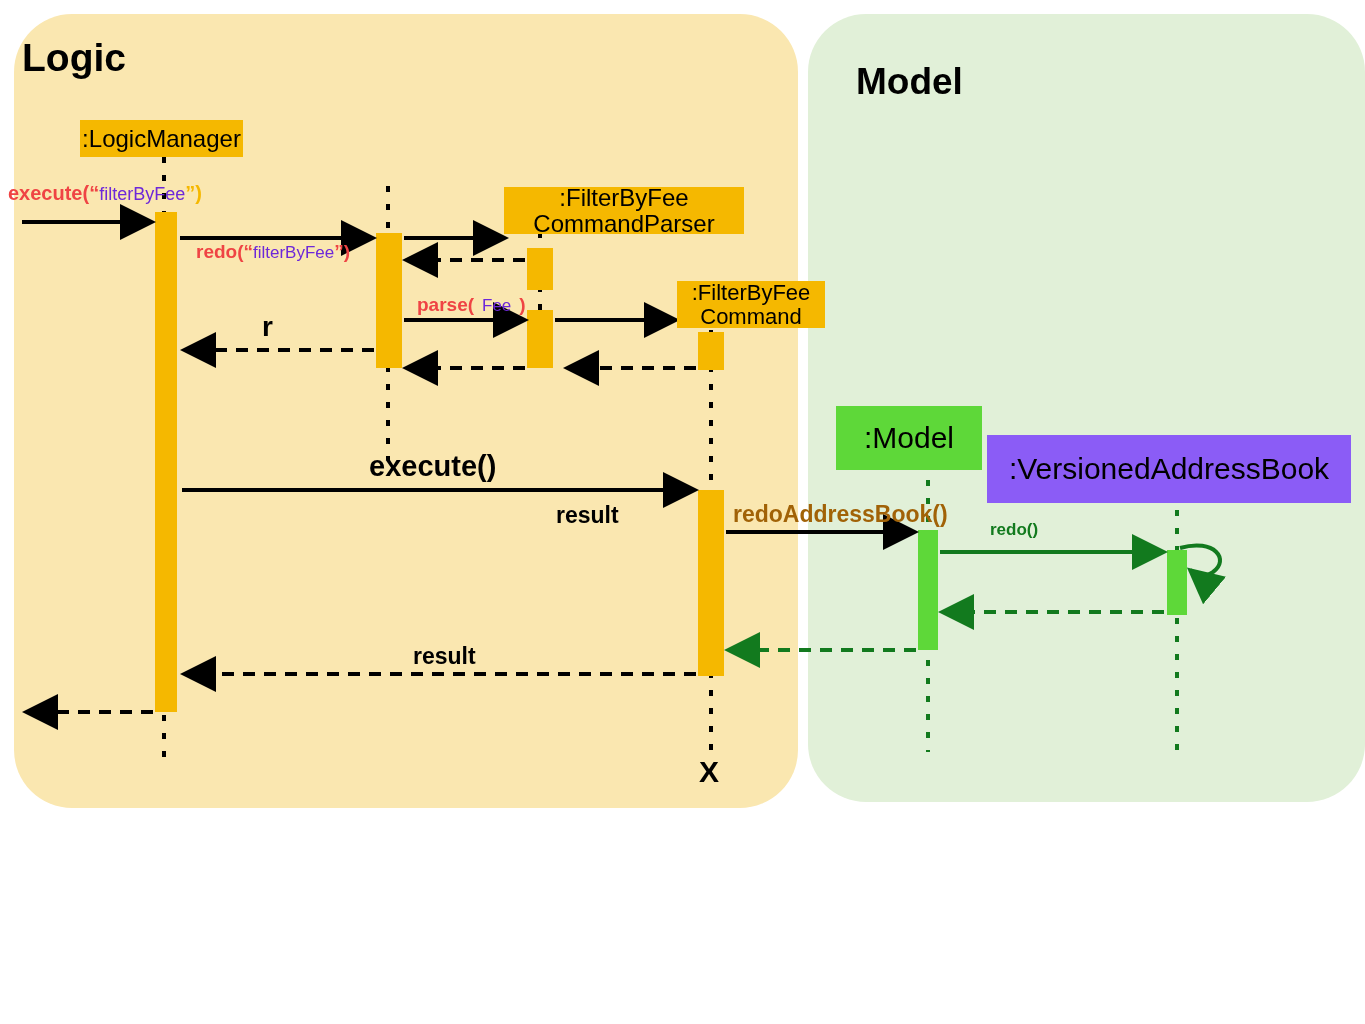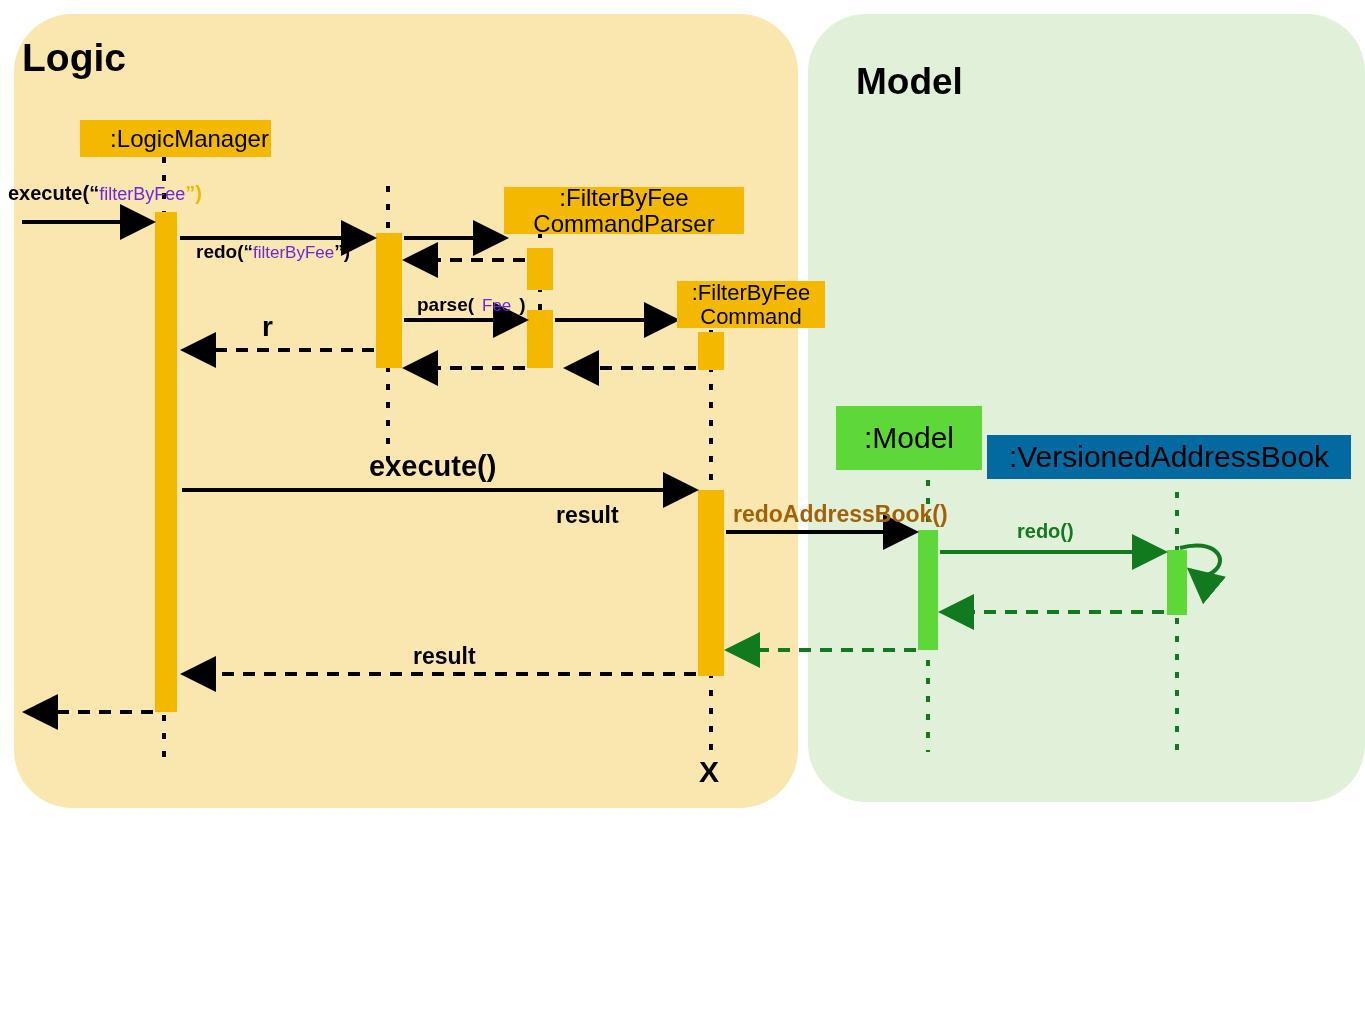--- a/index.html
+++ b/index.html
@@ -6,21 +6,21 @@
   body{width:1365px;height:1024px;position:relative;overflow:hidden;
        font-family:"Liberation Sans","DejaVu Sans",sans-serif;}
   #stage{position:absolute;left:0;top:0;width:1365px;height:1024px;}
   #svgroot{position:absolute;left:0;top:0;}
   .panel-title{position:absolute;font-weight:bold;color:#000;white-space:nowrap;}
   .objbox{position:absolute;display:flex;align-items:center;justify-content:center;
           text-align:center;color:#000;line-height:1.08;white-space:pre-line;}
   .msg{position:absolute;font-weight:bold;white-space:nowrap;}
   .msg-wrap{position:absolute;font-weight:bold;text-align:center;line-height:1.12;}
   .msg-arg{font-weight:normal;color:#6d28d9;}
-  .msg-quote{font-weight:bold;color:#000000;}
+  .msg-quote{font-weight:bold;color:#ef4444;}
 </style>
 </head>
 <body>
 
 <div id="stage">
 
   <svg id="svgroot" width="1365" height="1024" viewBox="0 0 1365 1024">
     <defs>
       <marker id="ah-black" markerWidth="9" markerHeight="9" refX="8" refY="4.5" orient="auto">
         <path d="M0,0 L9,4.5 L0,9 z" fill="#000000"></path>
@@ -83,32 +83,32 @@
     <line x1="916" y1="650" x2="728" y2="650" stroke="#127a1e" stroke-width="4" stroke-dasharray="12 9" marker-end="url(#ah-green)"></line>
 
     <line x1="696" y1="674" x2="184" y2="674" stroke="#000" stroke-width="4" stroke-dasharray="12 9" marker-end="url(#ah-black)"></line>
 
     <line x1="153" y1="712" x2="26" y2="712" stroke="#000" stroke-width="4" stroke-dasharray="12 9" marker-end="url(#ah-black)"></line>
   </svg>
 
   <div class="panel-title" style="left:22px;top:36px;font-size:39px;">Logic</div>
   <div class="panel-title" style="left:856px;top:37px;font-size:37px;margin-top:24px;">Model</div>
 
-  <div class="objbox" style="left:80px;top:120px;width:163px;height:37px;background:#f5b800;font-size:24px;padding-left:28px;">:LogicManager</div>
+  <div class="objbox" style="left:80px;top:120px;width:163px;height:37px;background:#f5b800;font-size:24px;">:LogicManager</div>
 
 
   <div class="objbox" style="left:504px;top:187px;width:240px;height:47px;background:#f5b800;font-size:24px;">:FilterByFee
 CommandParser</div>
 
   <div class="objbox" style="left:677px;top:281px;width:148px;height:47px;background:#f5b800;font-size:22px;">:FilterByFee
 Command</div>
 
   <div class="objbox" style="left:836px;top:406px;width:146px;height:64px;background:#5ed839;font-size:30px;">:Model</div>
 
-  <div class="objbox" style="left:987px;top:435px;width:364px;height:44px;background:#0369a1;font-size:30px;">:VersionedAddressBook</div>
+  <div class="objbox" style="left:987px;top:435px;width:364px;height:68px;background:#8b5cf6;font-size:30px;">:VersionedAddressBook</div>
 
   <div class="msg" style="left:8px;top:182px;font-size:20px;color:#000;">
     <span class="msg-quote">execute(“</span><span class="msg-arg" style="font-size:18px;">filterByFee</span><span class="msg-quote" style="color:#f5b800;">”)</span>
   </div>
 
   <div class="msg" style="left:196px;top:241px;font-size:19px;color:#000;">
     <span class="msg-quote">redo(“</span><span class="msg-arg" style="font-size:17px;">filterByFee</span><span class="msg-quote">”)</span>
   </div>
 
   <div class="msg" style="left:417px;top:294px;font-size:19px;color:#000;">
@@ -116,20 +116,20 @@
   </div>
 
   <div class="msg" style="left:262px;top:311px;font-size:28px;color:#000;">r</div>
 
   <div class="msg" style="left:369px;top:450px;font-size:29px;color:#000;">execute()</div>
 
   <div class="msg" style="left:556px;top:502px;font-size:23px;color:#000;">result</div>
 
   <div class="msg" style="left:733px;top:501px;font-size:23px;color:#a16207;">redoAddressBook()</div>
 
-  <div class="msg" style="left:1017px;top:520px;font-size:20px;color:#127a1e;">redo()</div>
+  <div class="msg" style="left:990px;top:520px;font-size:17px;color:#127a1e;">redo()</div>
 
 
   <div class="msg" style="left:413px;top:643px;font-size:23px;color:#000;">result</div>
 
   <div class="msg" style="left:699px;top:755px;font-size:30px;font-weight:bold;color:#000;">X</div>
 
 </div>
 
 </body></html>

